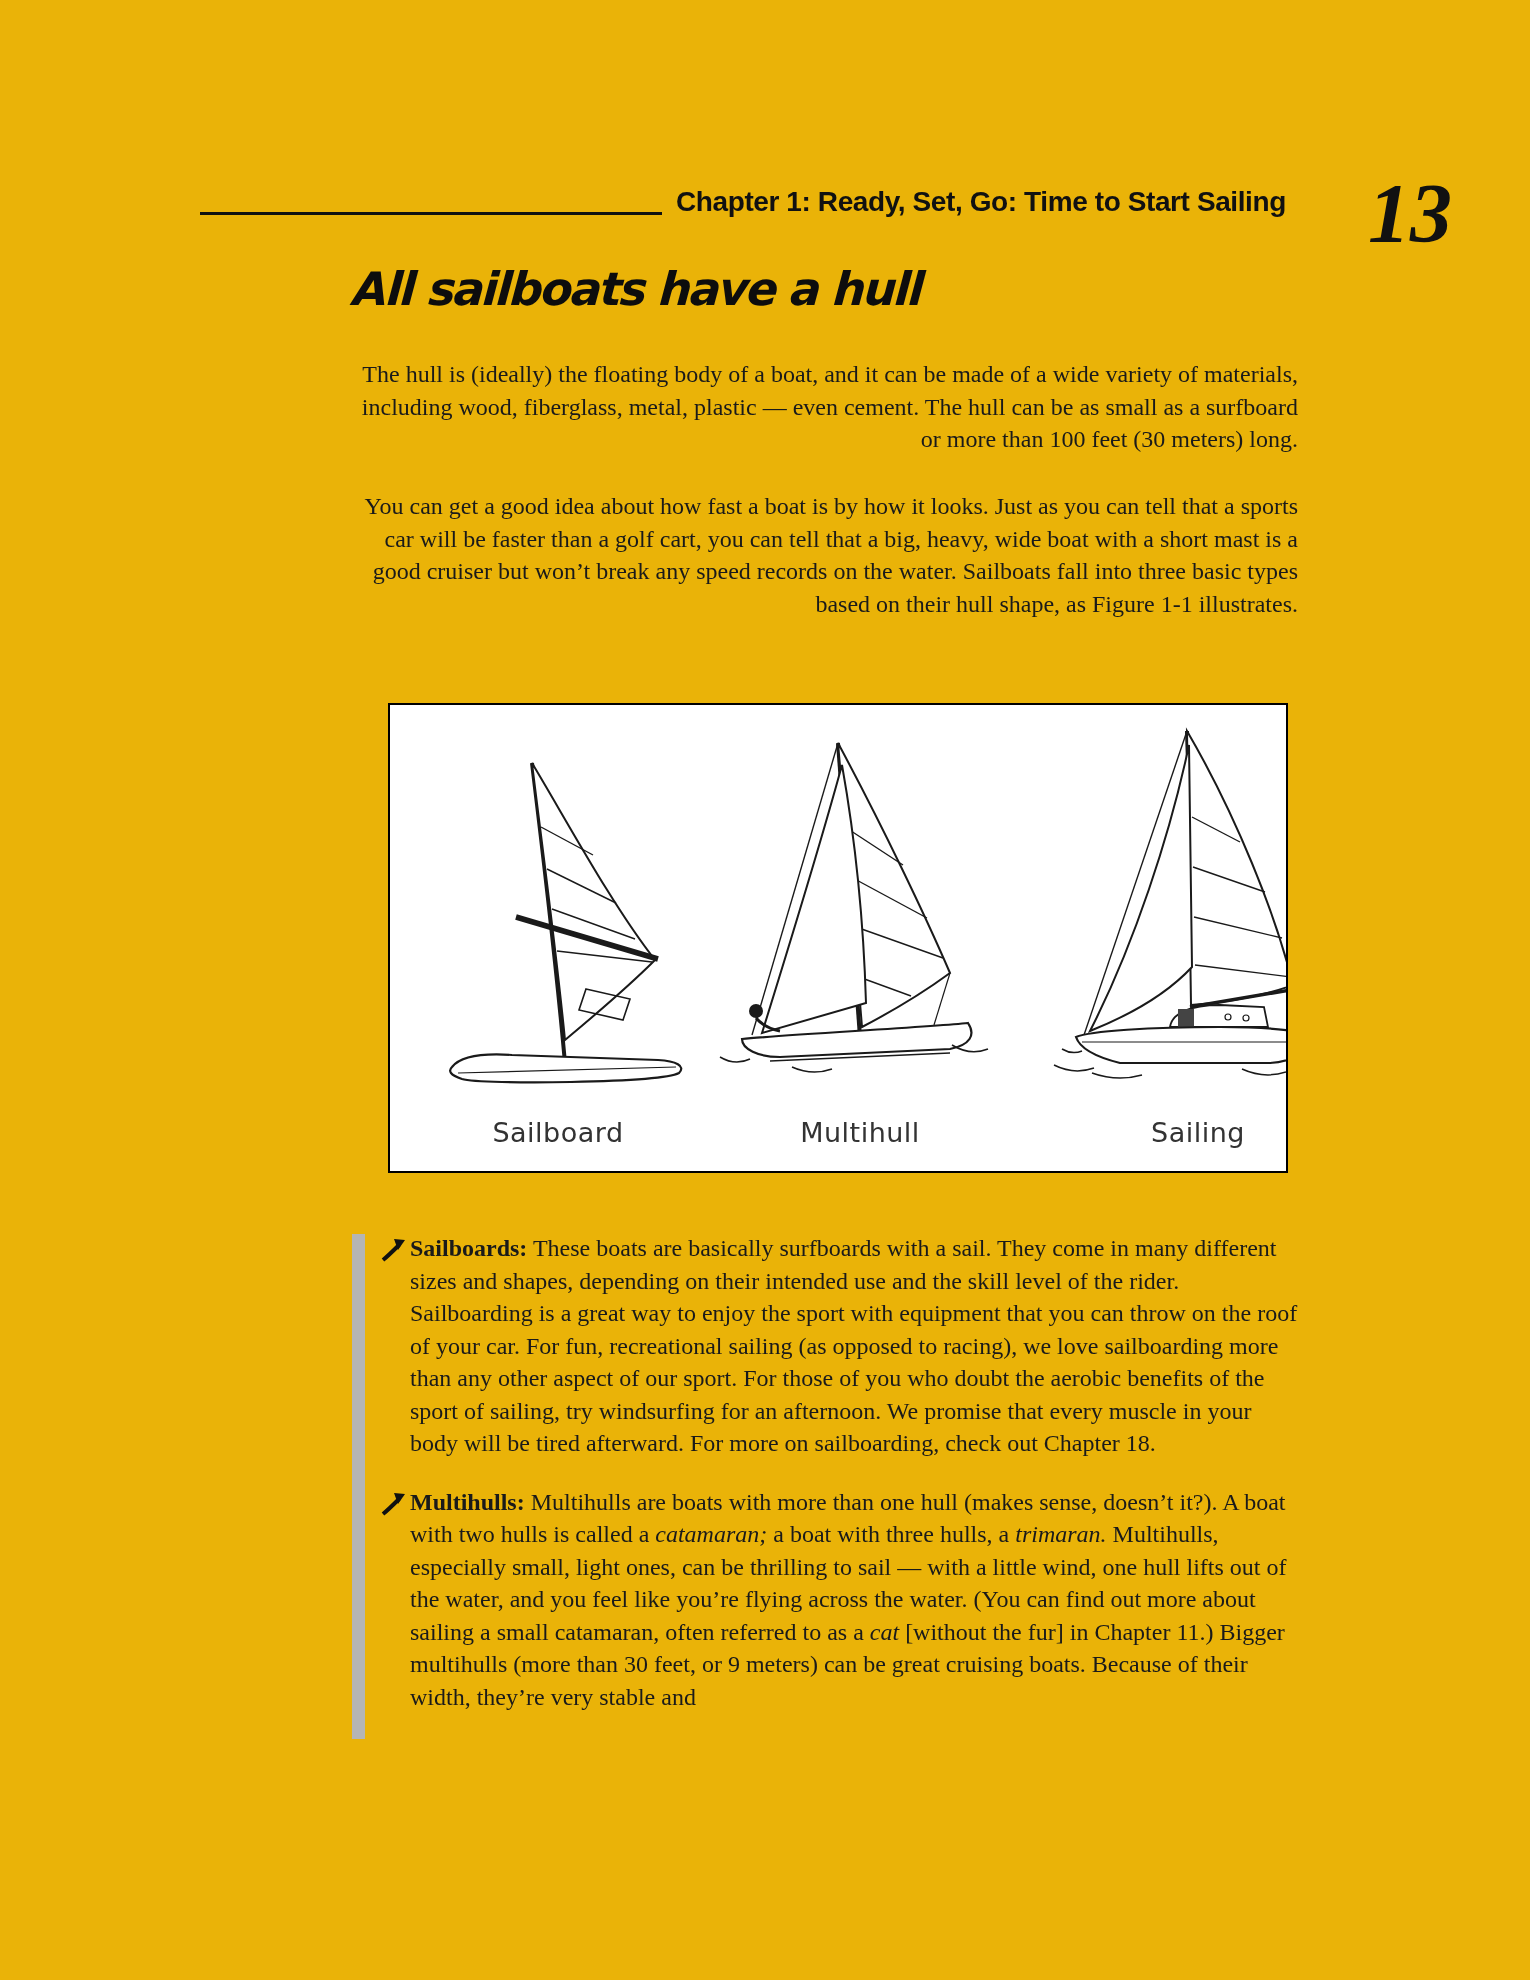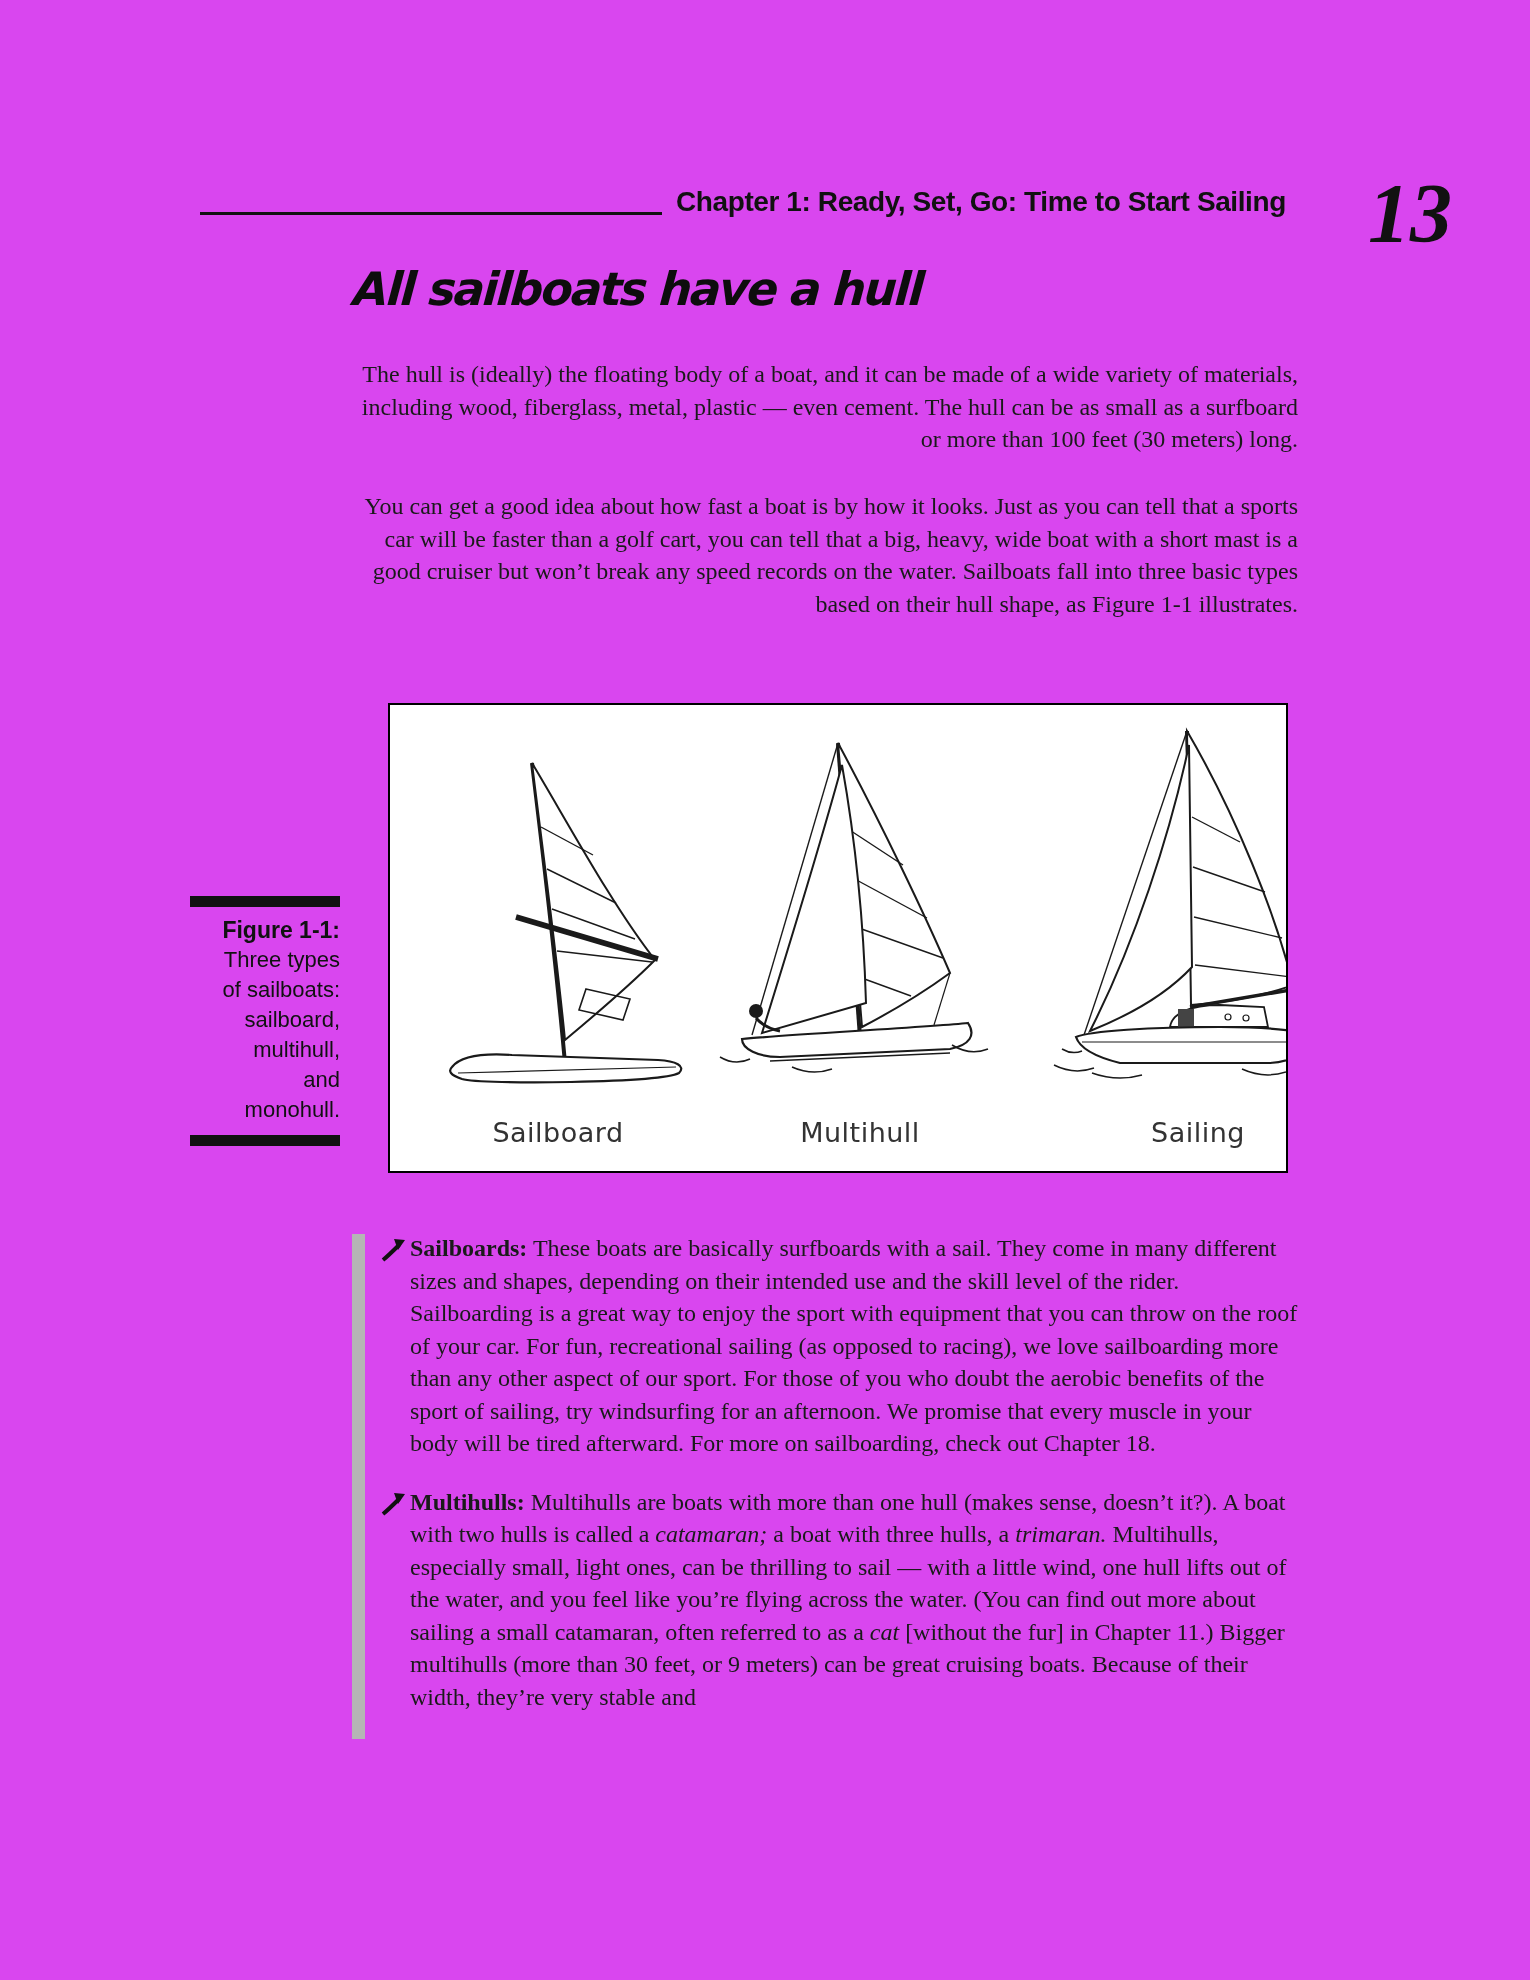--- a/index.html
+++ b/index.html
@@ -1,19 +1,19 @@
 <!DOCTYPE html>
 <html><head>
 <meta charset="utf-8">
 <style>
   * { box-sizing: border-box; margin: 0; padding: 0; }
   html, body { width: 1530px; height: 1980px; background: #ffffff; overflow: hidden; }
   body { font-family: "Liberation Serif", serif; color: #1a1a1a; position: relative; }
 
-  .page { position: absolute; inset: 0; background: #d946ef; padding-left: 44px; }
+  .page { position: absolute; inset: 0; background: #eab308; padding-left: 44px; }
 
   
   .head-rule { position: absolute; left: 200px; top: 212px; width: 462px; height: 3px; background: #111; }
   .chapter-title {
     position: absolute; left: 676px; top: 186px;
     font-family: "Liberation Sans", sans-serif; font-weight: 700;
     font-size: 28px; letter-spacing: -0.4px; color: #111; white-space: nowrap;
   }
   .page-number {
     position: absolute; left: 1368px; top: 138px;
@@ -81,31 +81,20 @@
 
   <div class="head-rule"></div>
   <div class="chapter-title">Chapter 1: Ready, Set, Go: Time to Start Sailing</div>
   <div class="page-number">13</div>
 
   <h1 class="section-heading">All sailboats have a hull</h1>
 
   <p class="body-para para-1">The hull is (ideally) the floating body of a boat, and it can be made of a wide variety of materials, including wood, fiberglass, metal, plastic — even cement. The hull can be as small as a surfboard or more than 100 feet (30 meters) long.</p>
   <p class="body-para para-2">You can get a good idea about how fast a boat is by how it looks. Just as you can tell that a sports car will be faster than a golf cart, you can tell that a big, heavy, wide boat with a short mast is a good cruiser but won’t break any speed records on the water. Sailboats fall into three basic types based on their hull shape, as Figure 1-1 illustrates.</p>
 
-  <div class="figure-caption">
-    <div class="caption-bar top"></div>
-    <div class="caption-title">Figure 1-1:</div>
-    <div class="caption-line">Three types</div>
-    <div class="caption-line">of sailboats:</div>
-    <div class="caption-line">sailboard,</div>
-    <div class="caption-line">multihull,</div>
-    <div class="caption-line">and</div>
-    <div class="caption-line">monohull.</div>
-    <div class="caption-bar bottom"></div>
-  </div>
 
   <div class="figure-box">
     <svg class="boats-svg" viewBox="0 0 896 466" xmlns="http://www.w3.org/2000/svg">
 
       <g>
         <path class="ink" d="M175,358 C168,280 152,140 142,58" stroke-width="4"></path>
         <path class="sail" d="M142,58 C178,118 222,200 265,255 C238,282 205,310 175,335 C166,243 152,140 142,58 Z" stroke-width="2"></path>
         <path class="ink" d="M151,122 L203,150" stroke-width="1.4"></path>
         <path class="ink" d="M157,164 L226,198" stroke-width="1.4"></path>
         <path class="ink" d="M162,204 L245,234" stroke-width="1.4"></path>

